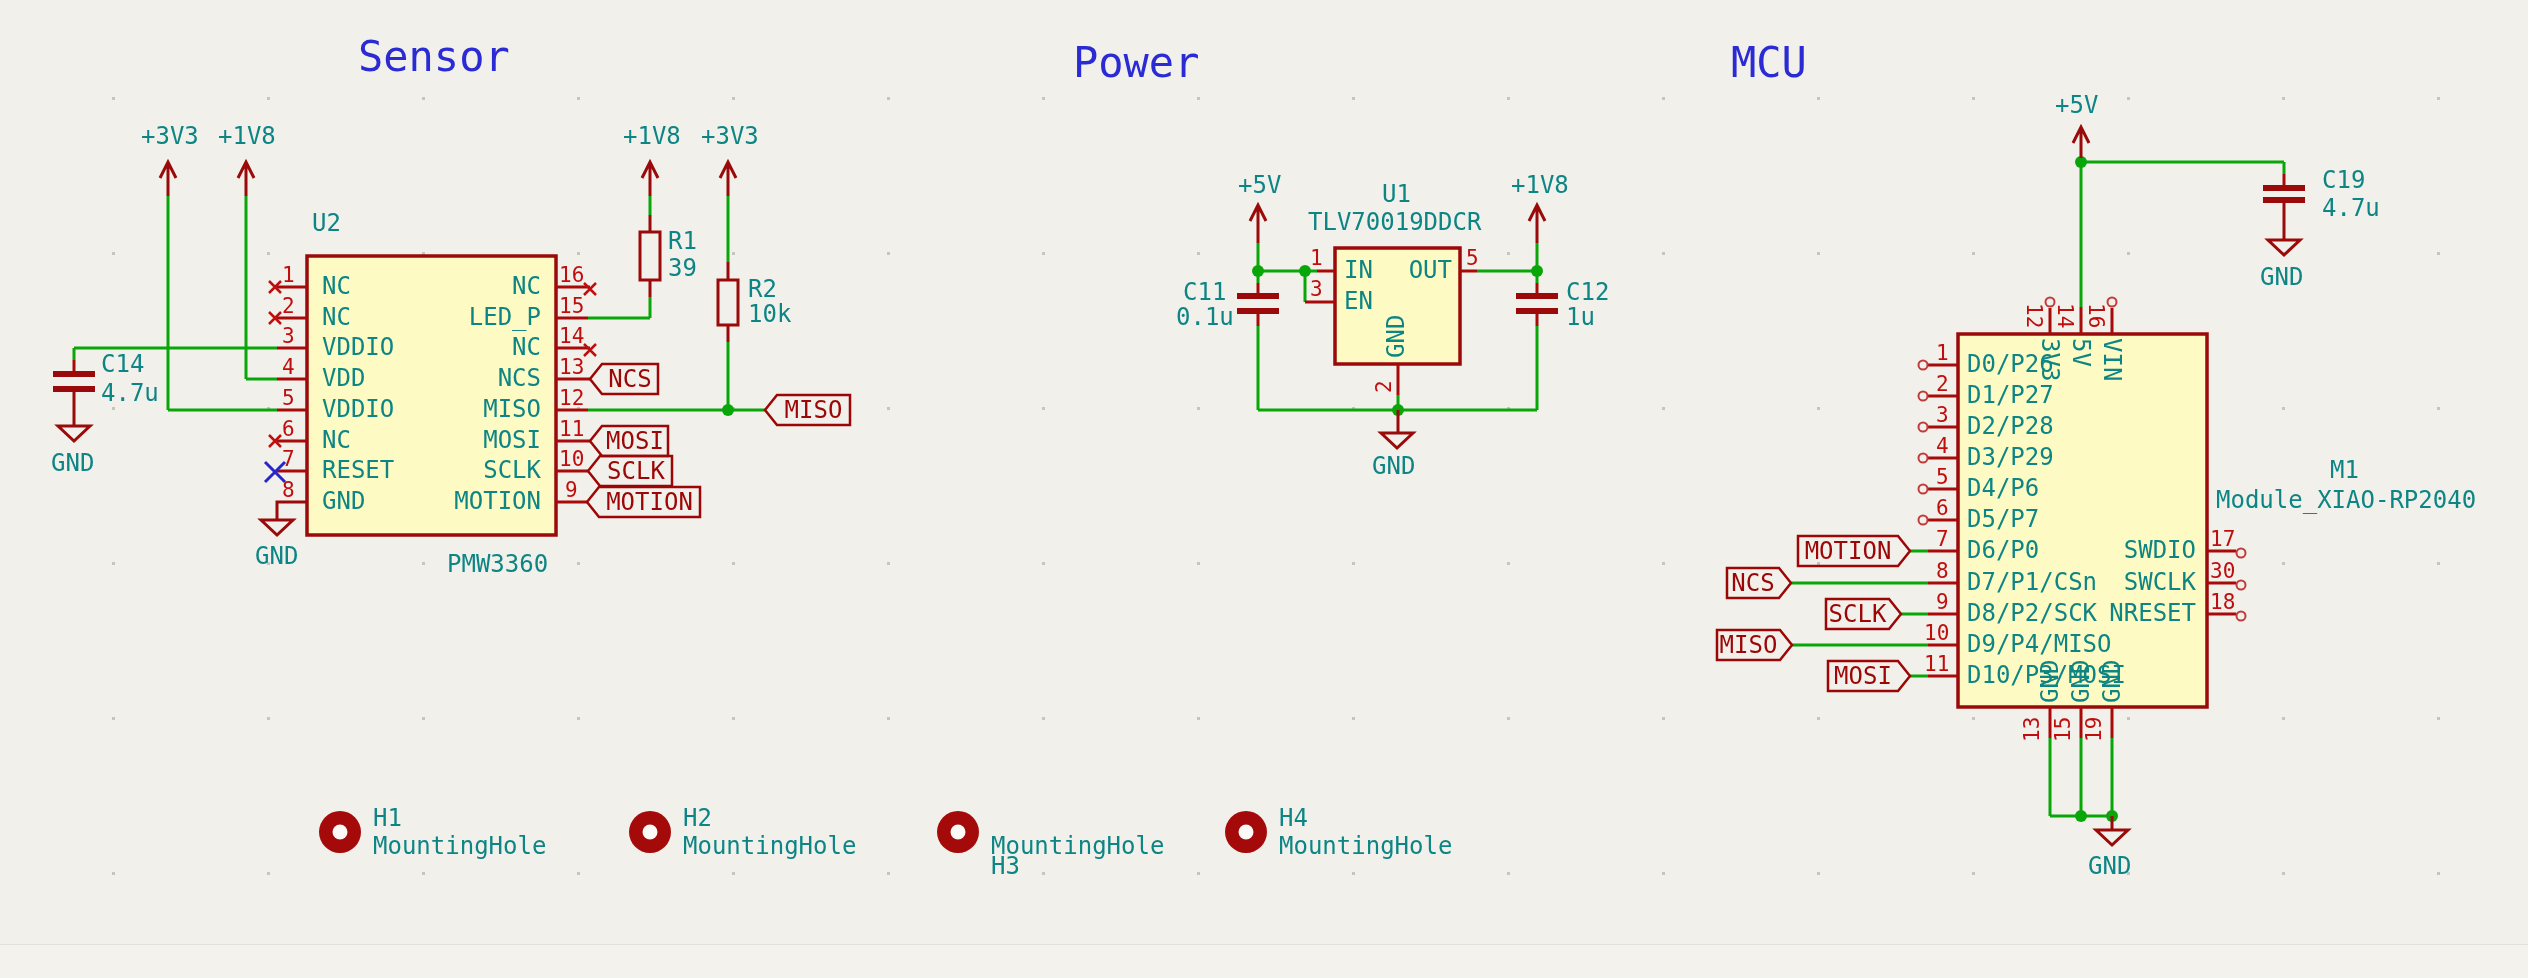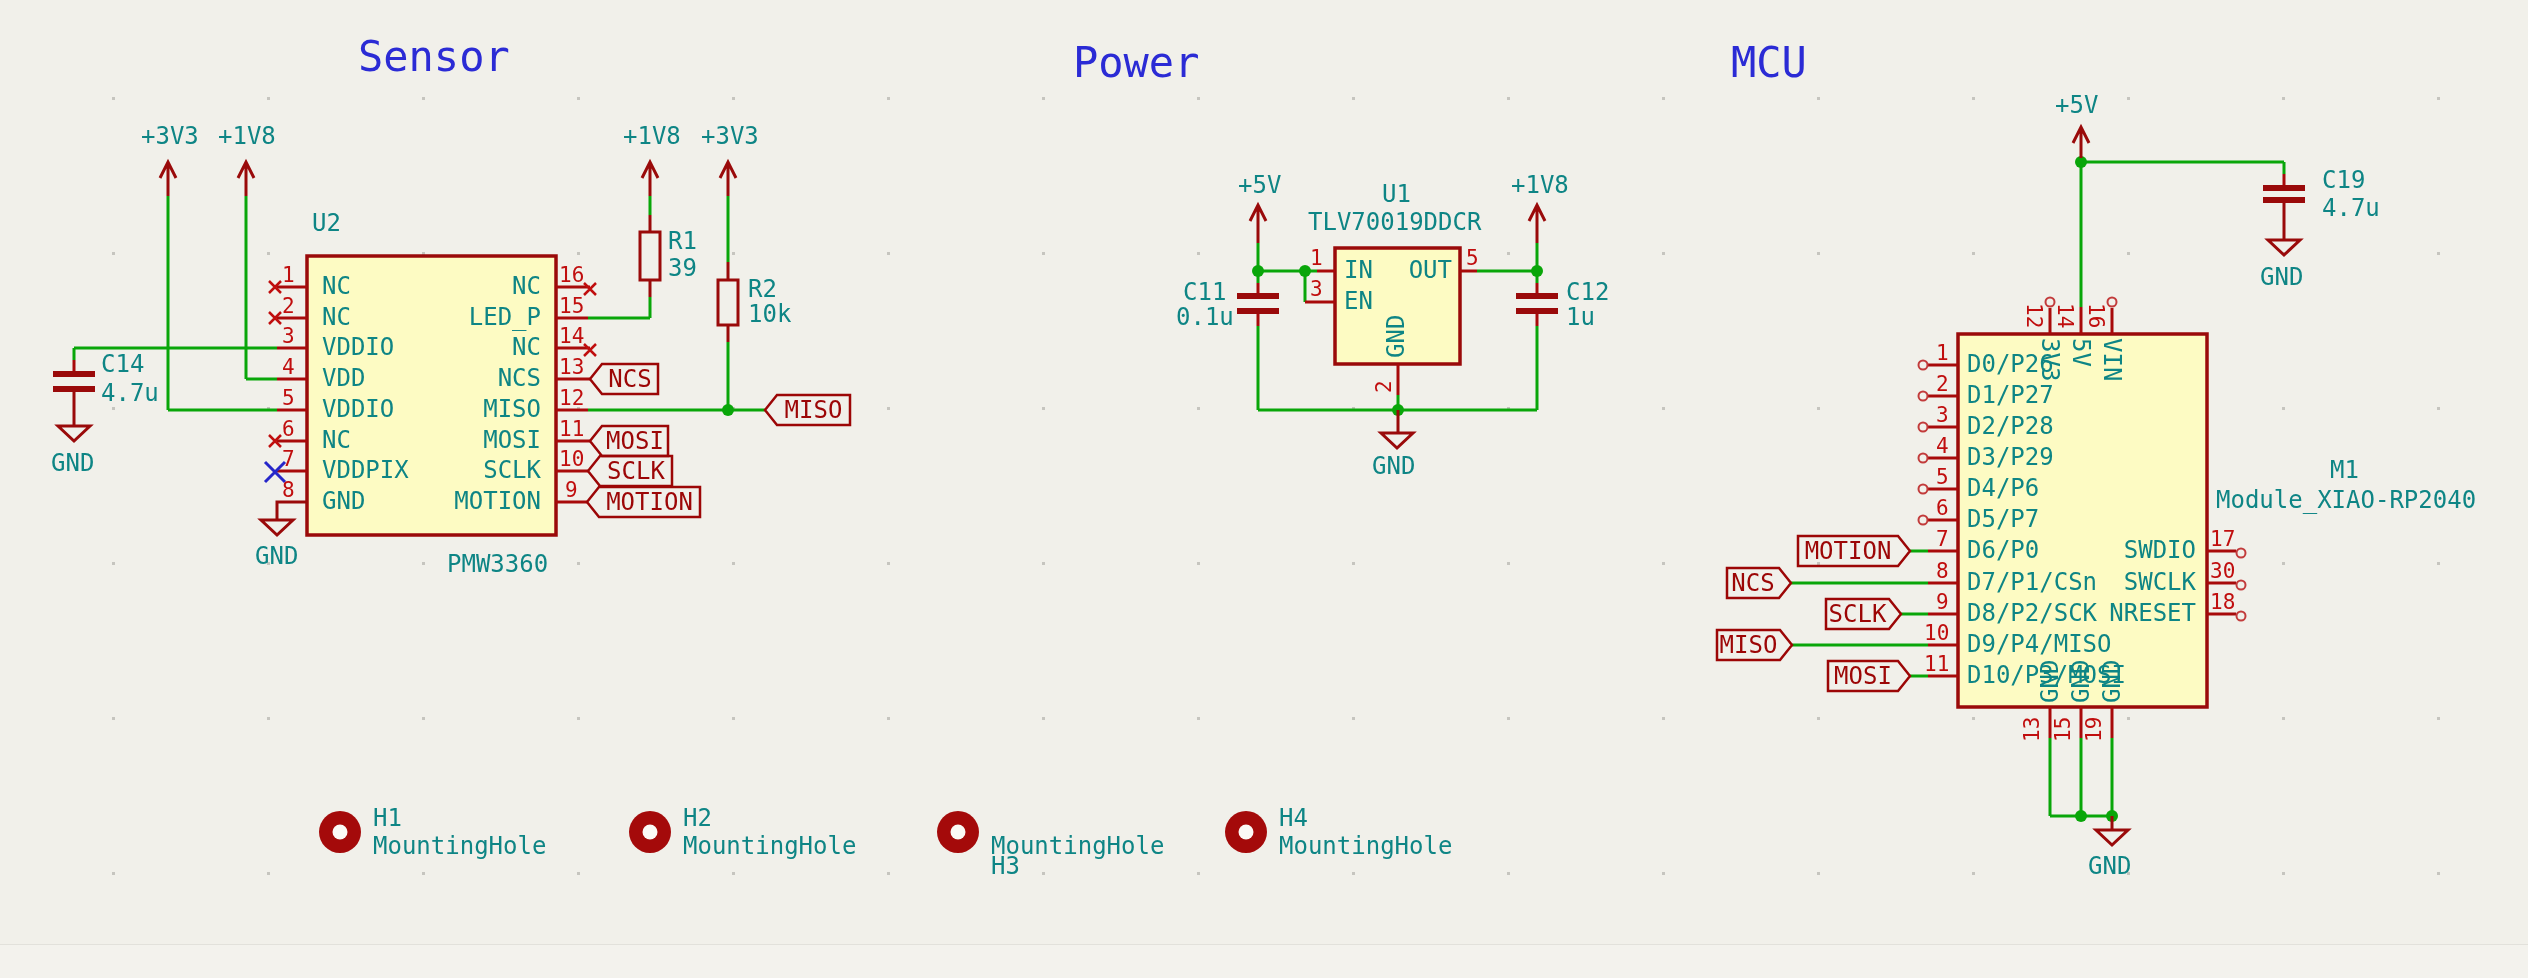--- a/index.html
+++ b/index.html
@@ -173,21 +173,21 @@
 <div class="txt" style="left:668px;top:256px">39</div>
 <div class="txt" style="left:748px;top:277px">R2</div>
 <div class="txt" style="left:748px;top:302px">10k</div>
 
 <div class="txt" style="left:322px;top:274px">NC</div>
 <div class="txt" style="left:322px;top:305px">NC</div>
 <div class="txt" style="left:322px;top:335px">VDDIO</div>
 <div class="txt" style="left:322px;top:366px">VDD</div>
 <div class="txt" style="left:322px;top:397px">VDDIO</div>
 <div class="txt" style="left:322px;top:428px">NC</div>
-<div class="txt" style="left:322px;top:458px">VDDPIX</div>
+<div class="txt" style="left:322px;top:458px">RESET</div>
 <div class="txt" style="left:322px;top:489px">GND</div>
 <div class="txt" style="right:1987px;top:274px">NC</div>
 <div class="txt" style="right:1987px;top:305px">LED_P</div>
 <div class="txt" style="right:1987px;top:335px">NC</div>
 <div class="txt" style="right:1987px;top:366px">NCS</div>
 <div class="txt" style="right:1987px;top:397px">MISO</div>
 <div class="txt" style="right:1987px;top:428px">MOSI</div>
 <div class="txt" style="right:1987px;top:458px">SCLK</div>
 <div class="txt" style="right:1987px;top:489px">MOTION</div>
 

